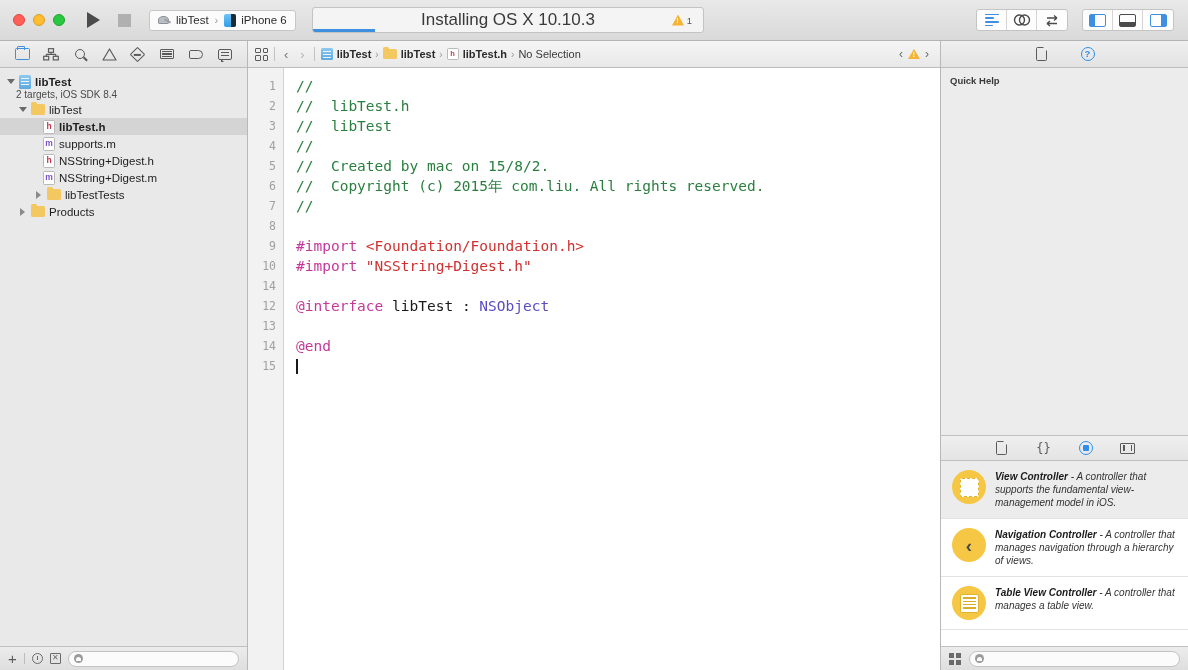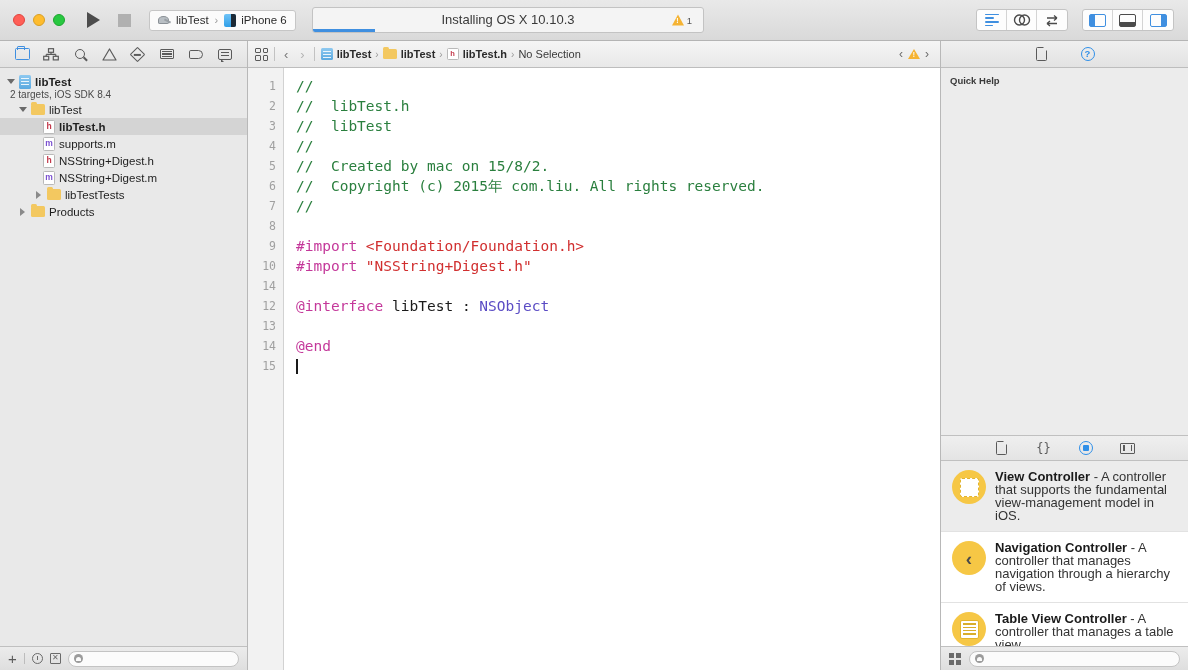--- a/index.html
+++ b/index.html
@@ -82,21 +82,21 @@
     position: absolute;
     left: 312px; top: 7px;
     width: 392px; height: 26px;
     background: #f4f4f4;
     border: 1px solid #c3c3c3;
     border-radius: 3px;
     display: flex; flex-direction: column;
     align-items: center; justify-content: center;
     overflow: hidden;
   }
-  .status-text { font-size: 13px; color: #3a3a3a; line-height: 14px; }
+  .status-text { font-size: 17px; color: #3a3a3a; line-height: 14px; }
   .status-progress {
     position: absolute; left: 0; bottom: 0;
     height: 3px; width: 16%;
     background: #3f8fe0;
   }
   .status-warn {
     position: absolute; right: 11px; top: 50%; transform: translateY(-50%);
     display: flex; align-items: center; gap: 3px;
   }
   .warn-tri {
@@ -246,21 +246,21 @@
   }
   .ic-file {
     width: 12px; height: 14px; flex:0 0 12px;
     background:#fff; border:1px solid #b9b9b9; border-radius:1.5px;
     display:flex; align-items:center; justify-content:center;
     font-size:8.5px; font-weight:bold; line-height:1;
   }
   .ic-file.h { color:#c2384a; }
   .ic-file.m { color:#7a4fd0; }
   .proj-title { font-weight: bold; font-size: 11.5px; }
-  .proj-sub { font-size: 10px; color: #4a4a4a; padding-left: 10px; margin-top:-1px; line-height:12px; }
+  .proj-sub { font-size: 10px; color: #4a4a4a; padding-left: 16px; margin-top:-1px; line-height:12px; }
 
   .nav-footer {
     height: 24px; flex: 0 0 24px;
     background: linear-gradient(to bottom, #ececec, #dedede);
     border-top: 1px solid #c0c0c0;
     display: flex; align-items: center; gap: 7px; padding: 0 8px;
   }
   .nf-plus { font-size: 15px; color: #5a5a5a; line-height: 1; cursor: pointer; }
   .nf-bar { width:1px; height:11px; background:#bcbcbc; }
   .nf-clock { width:11px; height:11px; border:1.3px solid #6a6a6a; border-radius:50%; position:relative; cursor:pointer;}
@@ -392,21 +392,21 @@
   .lib-item.selected { background:#ececec; }
   .lib-ico { width:34px;height:34px;flex:0 0 34px;border-radius:50%;background:#f8c council; }
   .lib-ico { background:#f6c745; display:flex; align-items:center; justify-content:center; }
   .li-vc { width:19px;height:19px;background:#fff;border:1.4px dashed #e2b42e;border-radius:2px; }
   .li-nav { color:#4a4a4a; font-size:19px; line-height:1; font-weight:bold; }
   .li-tbl {
     width:19px;height:19px;background:#fff;border:1.3px solid #e2b42e;border-radius:2px;
     display:flex;flex-direction:column;justify-content:center;gap:2.2px;padding:2px;
   }
   .li-tbl i{display:block;height:1.2px;background:#d9ae2c;}
-  .lib-text { font-size:13px; color:#333; line-height:13px; }
+  .lib-text { font-size:10px; color:#333; line-height:13px;font-style:italic; }
   .lib-text b { color:#1a1a1a; }
 
   .lib-footer {
     height:24px; flex:0 0 24px;
     background: linear-gradient(to bottom, #ececec, #dedede);
     border-top:1px solid #c0c0c0;
     display:flex; align-items:center; gap:8px; padding:0 8px;
   }
   .lf-grid{width:12px;height:12px;display:grid;grid-template-columns:1fr 1fr;grid-template-rows:1fr 1fr;gap:2px;cursor:pointer;}
   .lf-grid i{background:#6a6a6a;display:block;}

